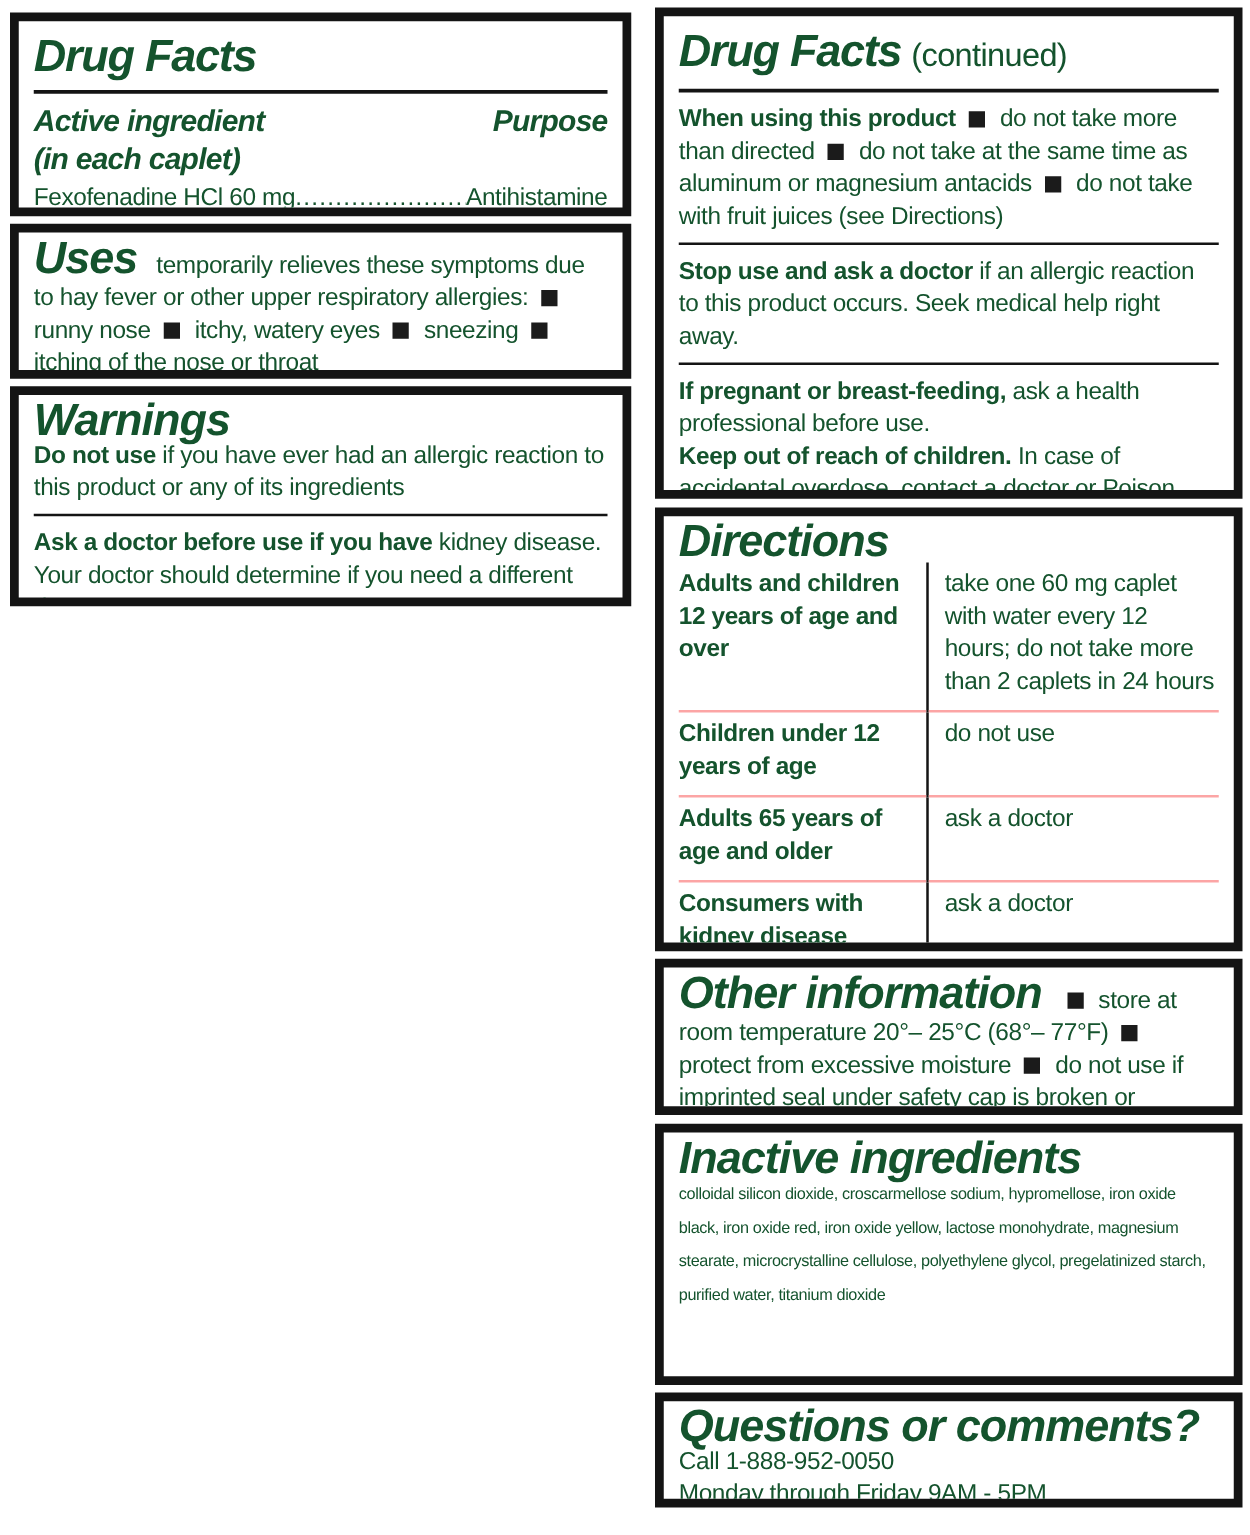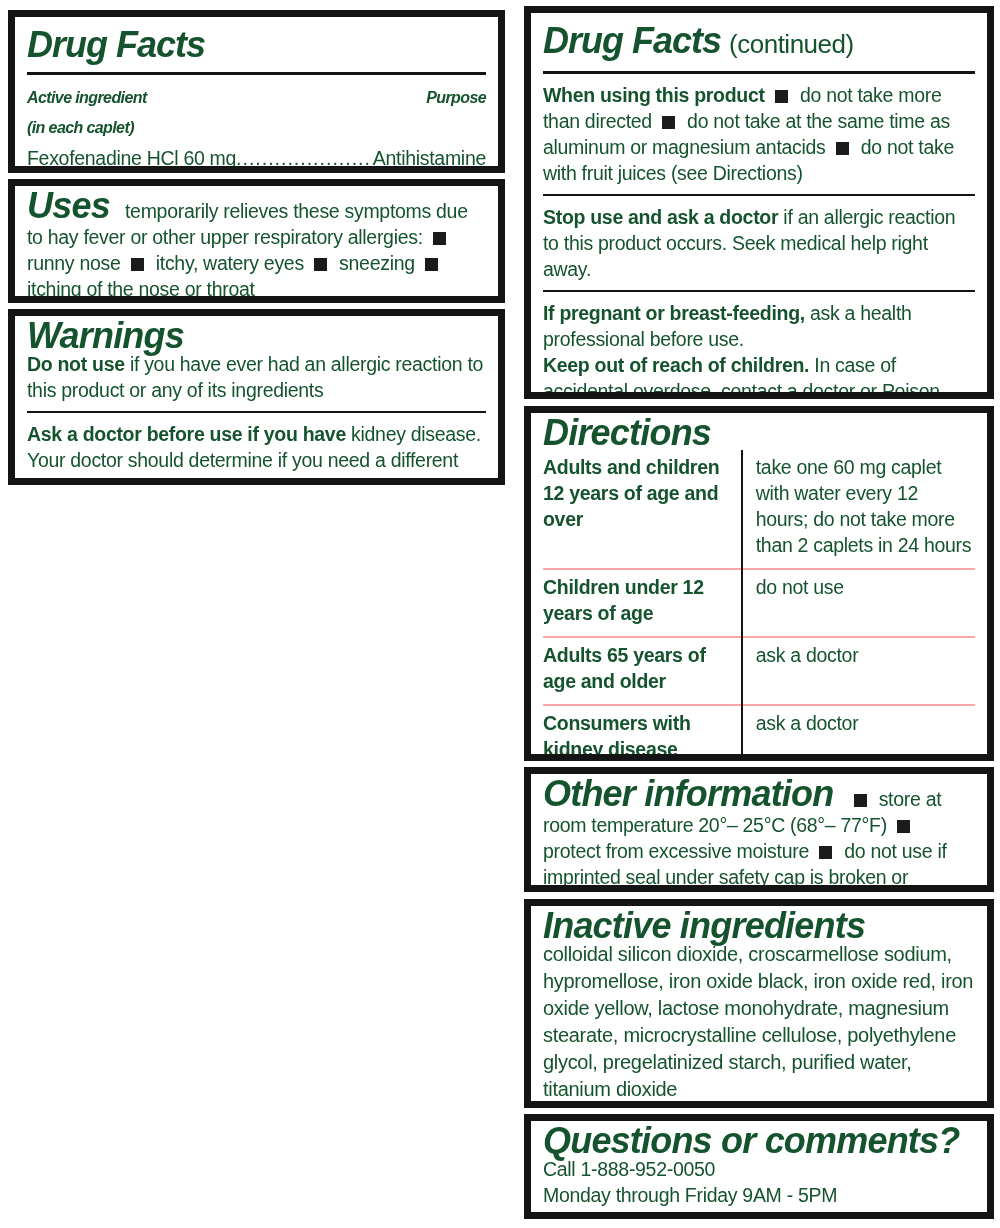--- a/index.html
+++ b/index.html
@@ -50,21 +50,21 @@
     letter-spacing:-0.8px;
     line-height:30px;
     margin:0;
   }
   span.h2{margin-right:10px;}
   .rule{border-top:3px solid #141414;margin:6px 0 8px 0;height:0;}
   .rule.thin{border-top-width:2px;margin:8px 0 8px 0;}
   .bi{font-weight:bold;font-style:italic;}
   .ai-row{
     display:flex;justify-content:space-between;align-items:flex-start;
-    font-size:16px;line-height:30px;letter-spacing:-0.6px;
+    font-size:24px;line-height:30px;letter-spacing:-0.6px;
   }
   .leader-row{
     display:flex;align-items:baseline;
     font-size:19.5px;line-height:27px;letter-spacing:-0.3px;
     margin-top:2px;
   }
   .leader-row .name,.leader-row .value{white-space:nowrap;}
   .leader-row .dots{
     flex:1;min-width:0;overflow:hidden;white-space:nowrap;
     letter-spacing:1px;
@@ -91,21 +91,21 @@
   .mb-l1{margin-bottom:6px;}
   .mb-r1{margin-bottom:7px;}
   .mb-r2{margin-bottom:6px;}
   .boxA{height:163px;}
   .boxB{height:124px;}
   .boxC{height:176px;}
   .boxD{height:393px;}
   .boxE{height:355px;}
   .boxF{height:125px;}
   .boxG{height:209px;}
-  .boxH{height:105px;}
+  .boxH{height:92px;}
 </style>
 </head>
 <body>
 
 <div class="page">
 
   <div class="col col-left">
 
     <section class="box boxA mb-l1">
       <h1 class="h-main">Drug Facts</h1>
@@ -215,21 +215,21 @@
         <span>store at room temperature 20°– 25°C  (68°– 77°F)</span>
         <span class="sq"></span>
         <span>protect from excessive moisture</span>
         <span class="sq"></span>
         <span>do not use if imprinted seal under safety cap is broken or missing</span>
       </p>
     </section>
 
     <section class="box boxG mb-r2">
       <div class="h2">Inactive ingredients</div>
-      <p class="body mt2" style="font-size:20px;line-height:27px;">colloidal silicon dioxide, croscarmellose sodium, hypromellose, iron oxide black, iron oxide red, iron oxide yellow, lactose monohydrate, magnesium stearate, microcrystalline cellulose, polyethylene glycol, pregelatinized starch, purified water, titanium dioxide</p>
+      <p class="body mt2" style="font-size:13px;line-height:27px;">colloidal silicon dioxide, croscarmellose sodium, hypromellose, iron oxide black, iron oxide red, iron oxide yellow, lactose monohydrate, magnesium stearate, microcrystalline cellulose, polyethylene glycol, pregelatinized starch, purified water, titanium dioxide</p>
     </section>
 
     <section class="box boxH">
       <div class="h2">Questions or comments?</div>
       <p class="body mt2">Call 1-888-952-0050</p>
       <p class="body">Monday through Friday 9AM - 5PM</p>
     </section>
 
   </div>
 

